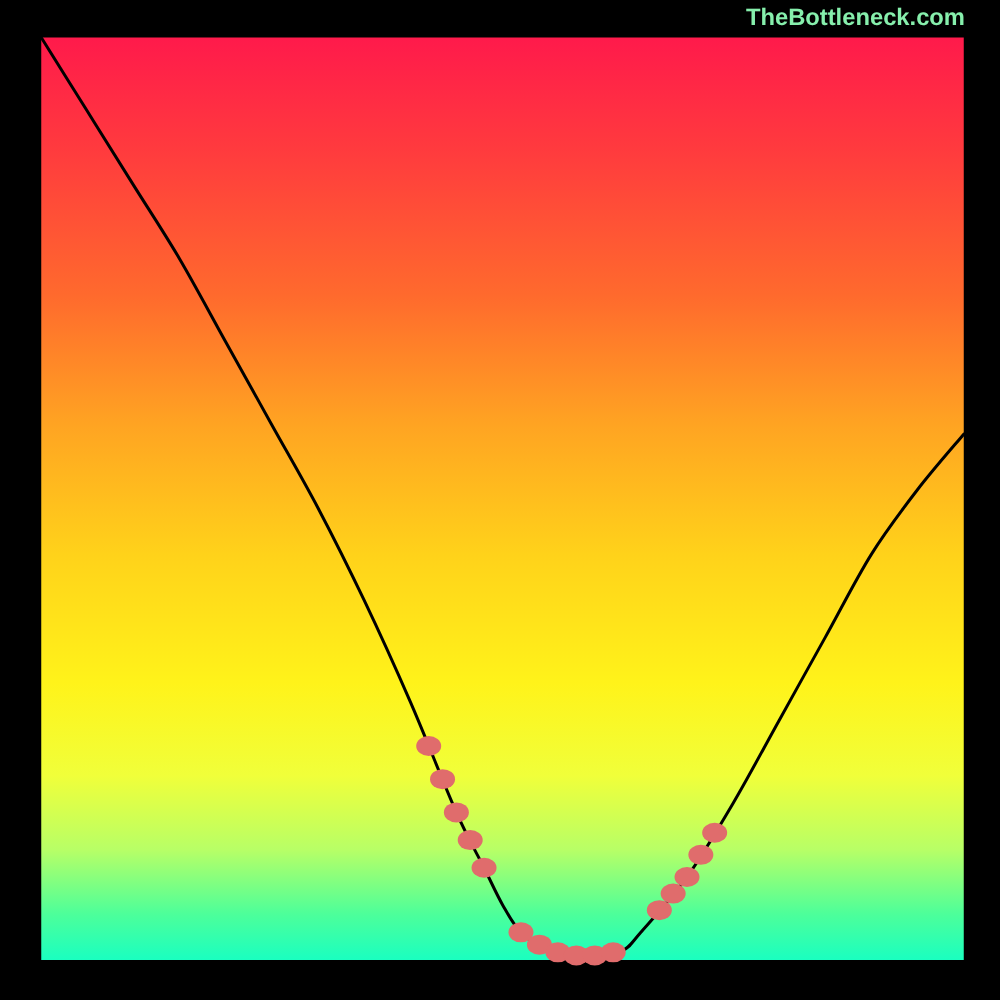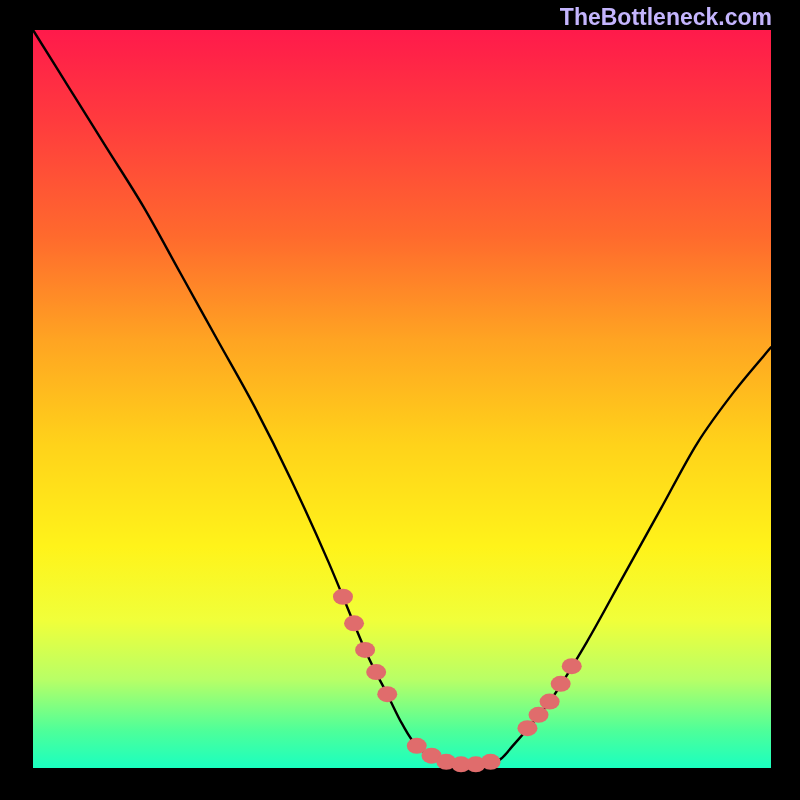--- a/index.html
+++ b/index.html
@@ -64,15 +64,15 @@
         <ellipse cx="475.80" cy="764.31" rx="10.00" ry="8.00" fill="#e06c6c"></ellipse>
         <ellipse cx="490.56" cy="761.85" rx="10.00" ry="8.00" fill="#e06c6c"></ellipse>
         <ellipse cx="527.46" cy="728.15" rx="10.00" ry="8.00" fill="#e06c6c"></ellipse>
         <ellipse cx="538.53" cy="714.86" rx="10.00" ry="8.00" fill="#e06c6c"></ellipse>
         <ellipse cx="549.60" cy="701.58" rx="10.00" ry="8.00" fill="#e06c6c"></ellipse>
         <ellipse cx="560.67" cy="683.87" rx="10.00" ry="8.00" fill="#e06c6c"></ellipse>
         <ellipse cx="571.74" cy="666.16" rx="10.00" ry="8.00" fill="#e06c6c"></ellipse>
       </g>
   </svg>
 
-  <div class="watermark" style="right: 28px; top: 4px; font-size: 23px; color: #c4b5fd;">TheBottleneck.com</div>
+  <div class="watermark" style="right: 28px; top: 4px; font-size: 19px; color: #86efac;">TheBottleneck.com</div>
 
 </div>
 
 </body></html>

